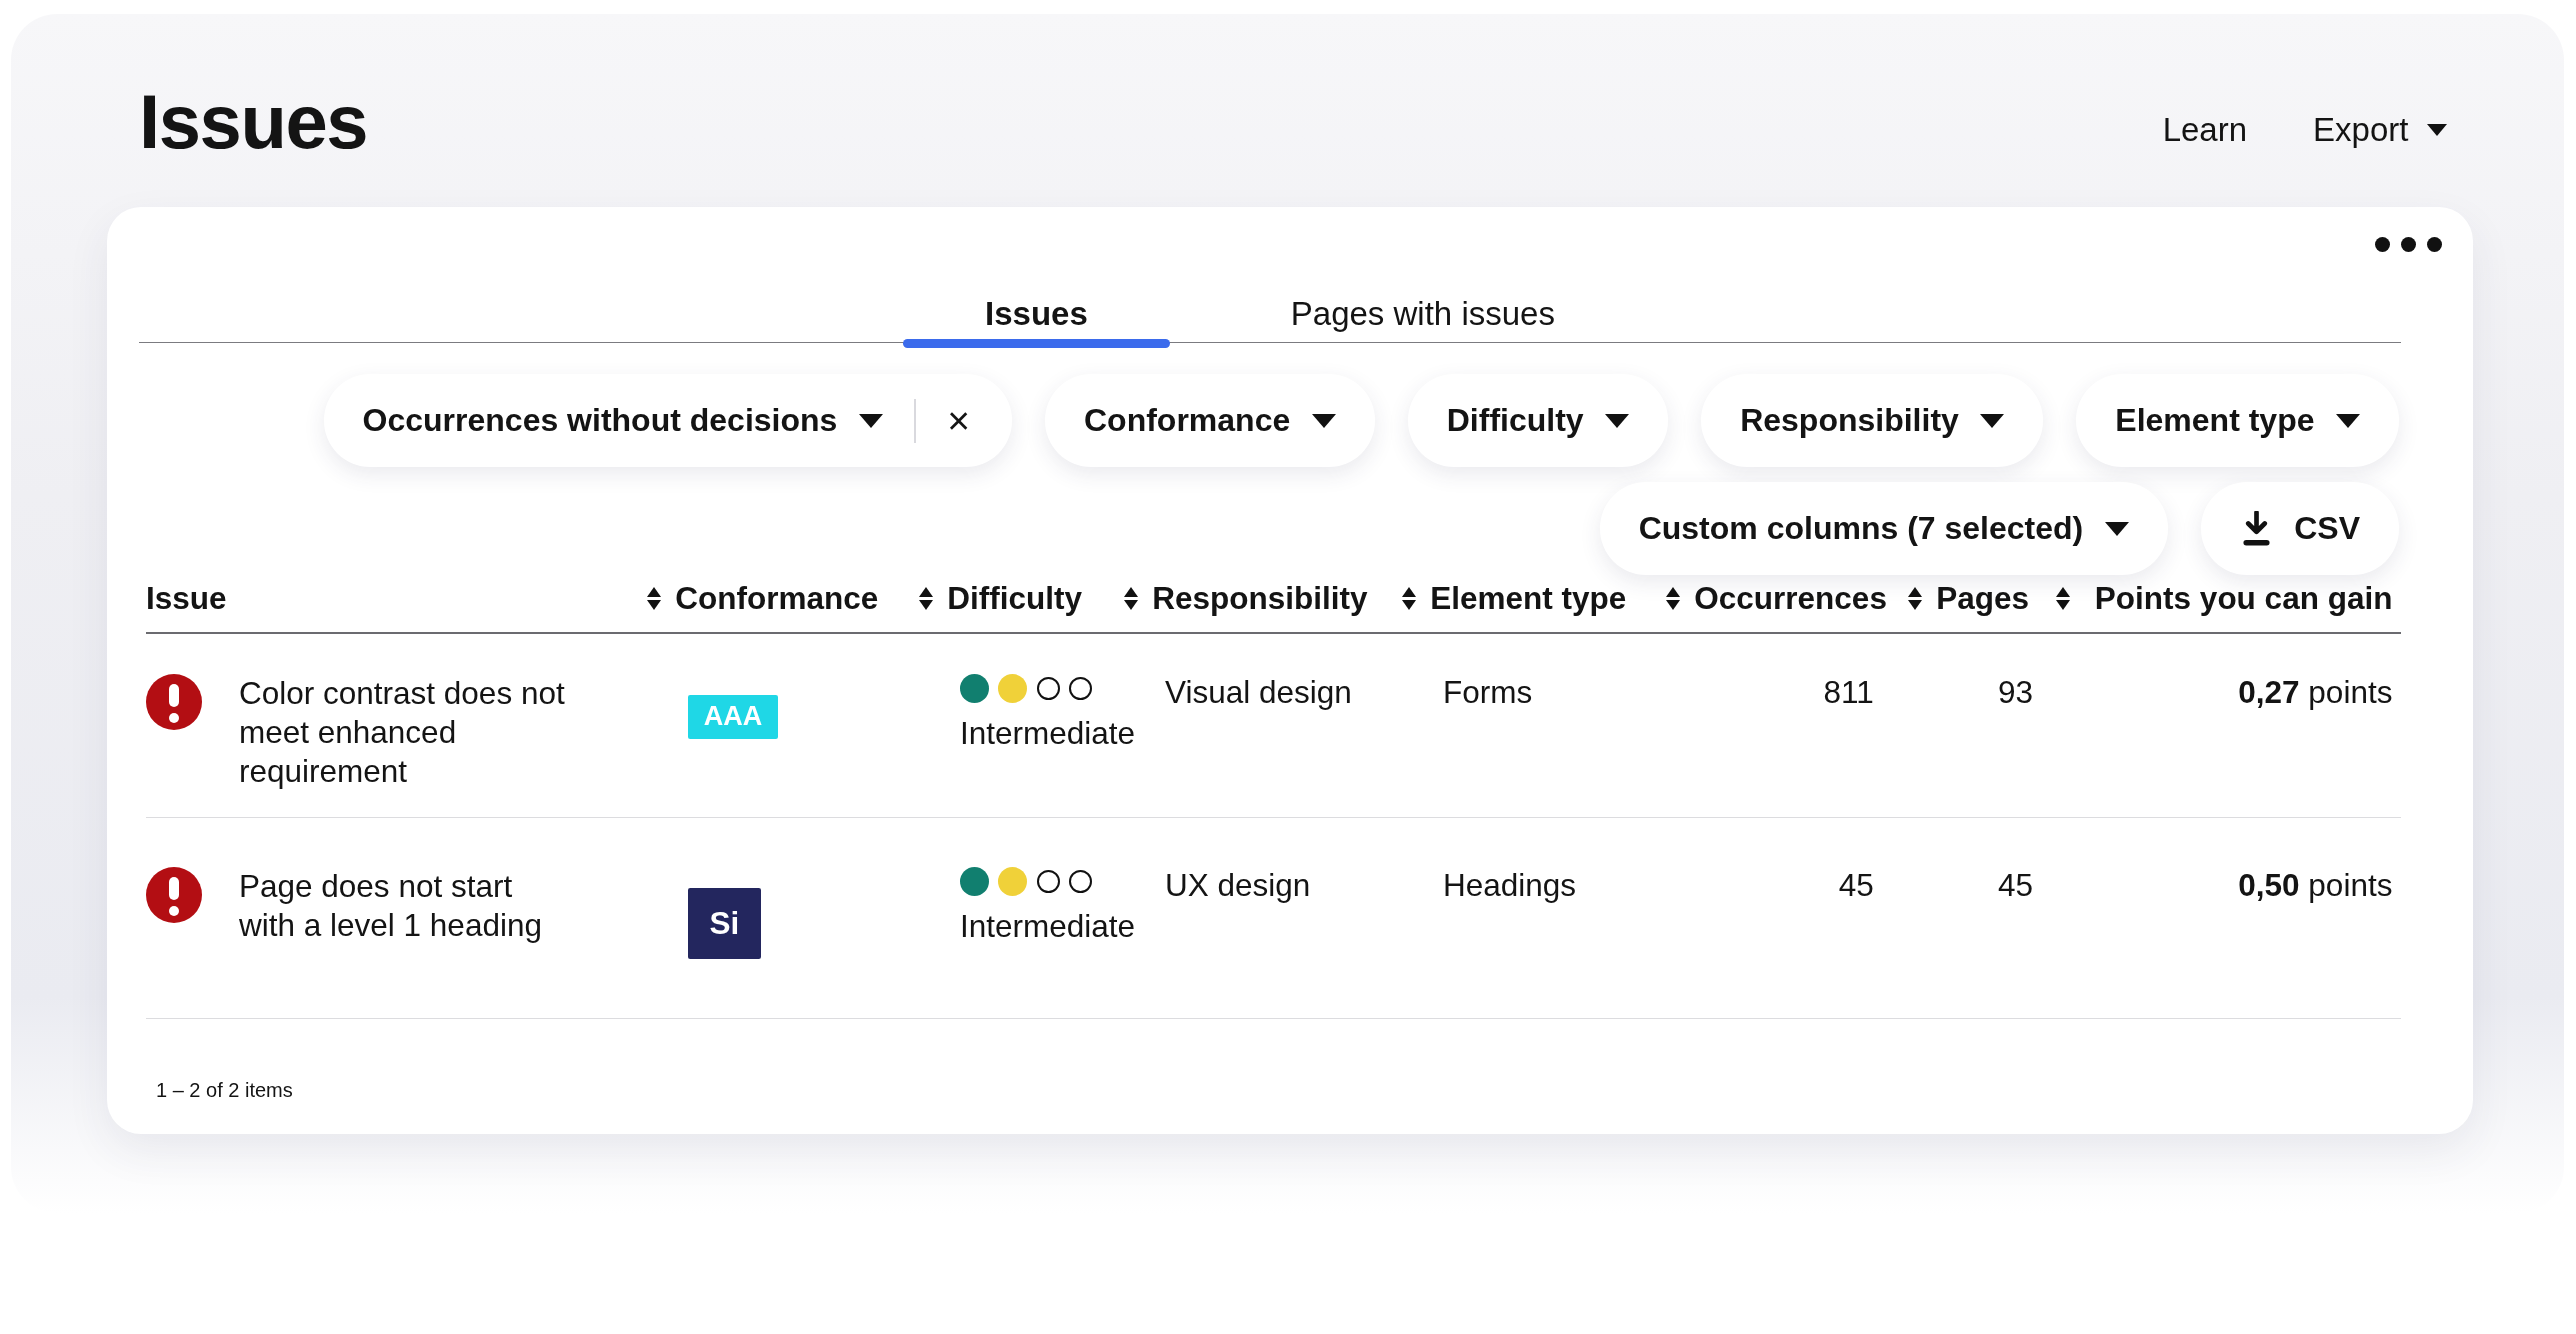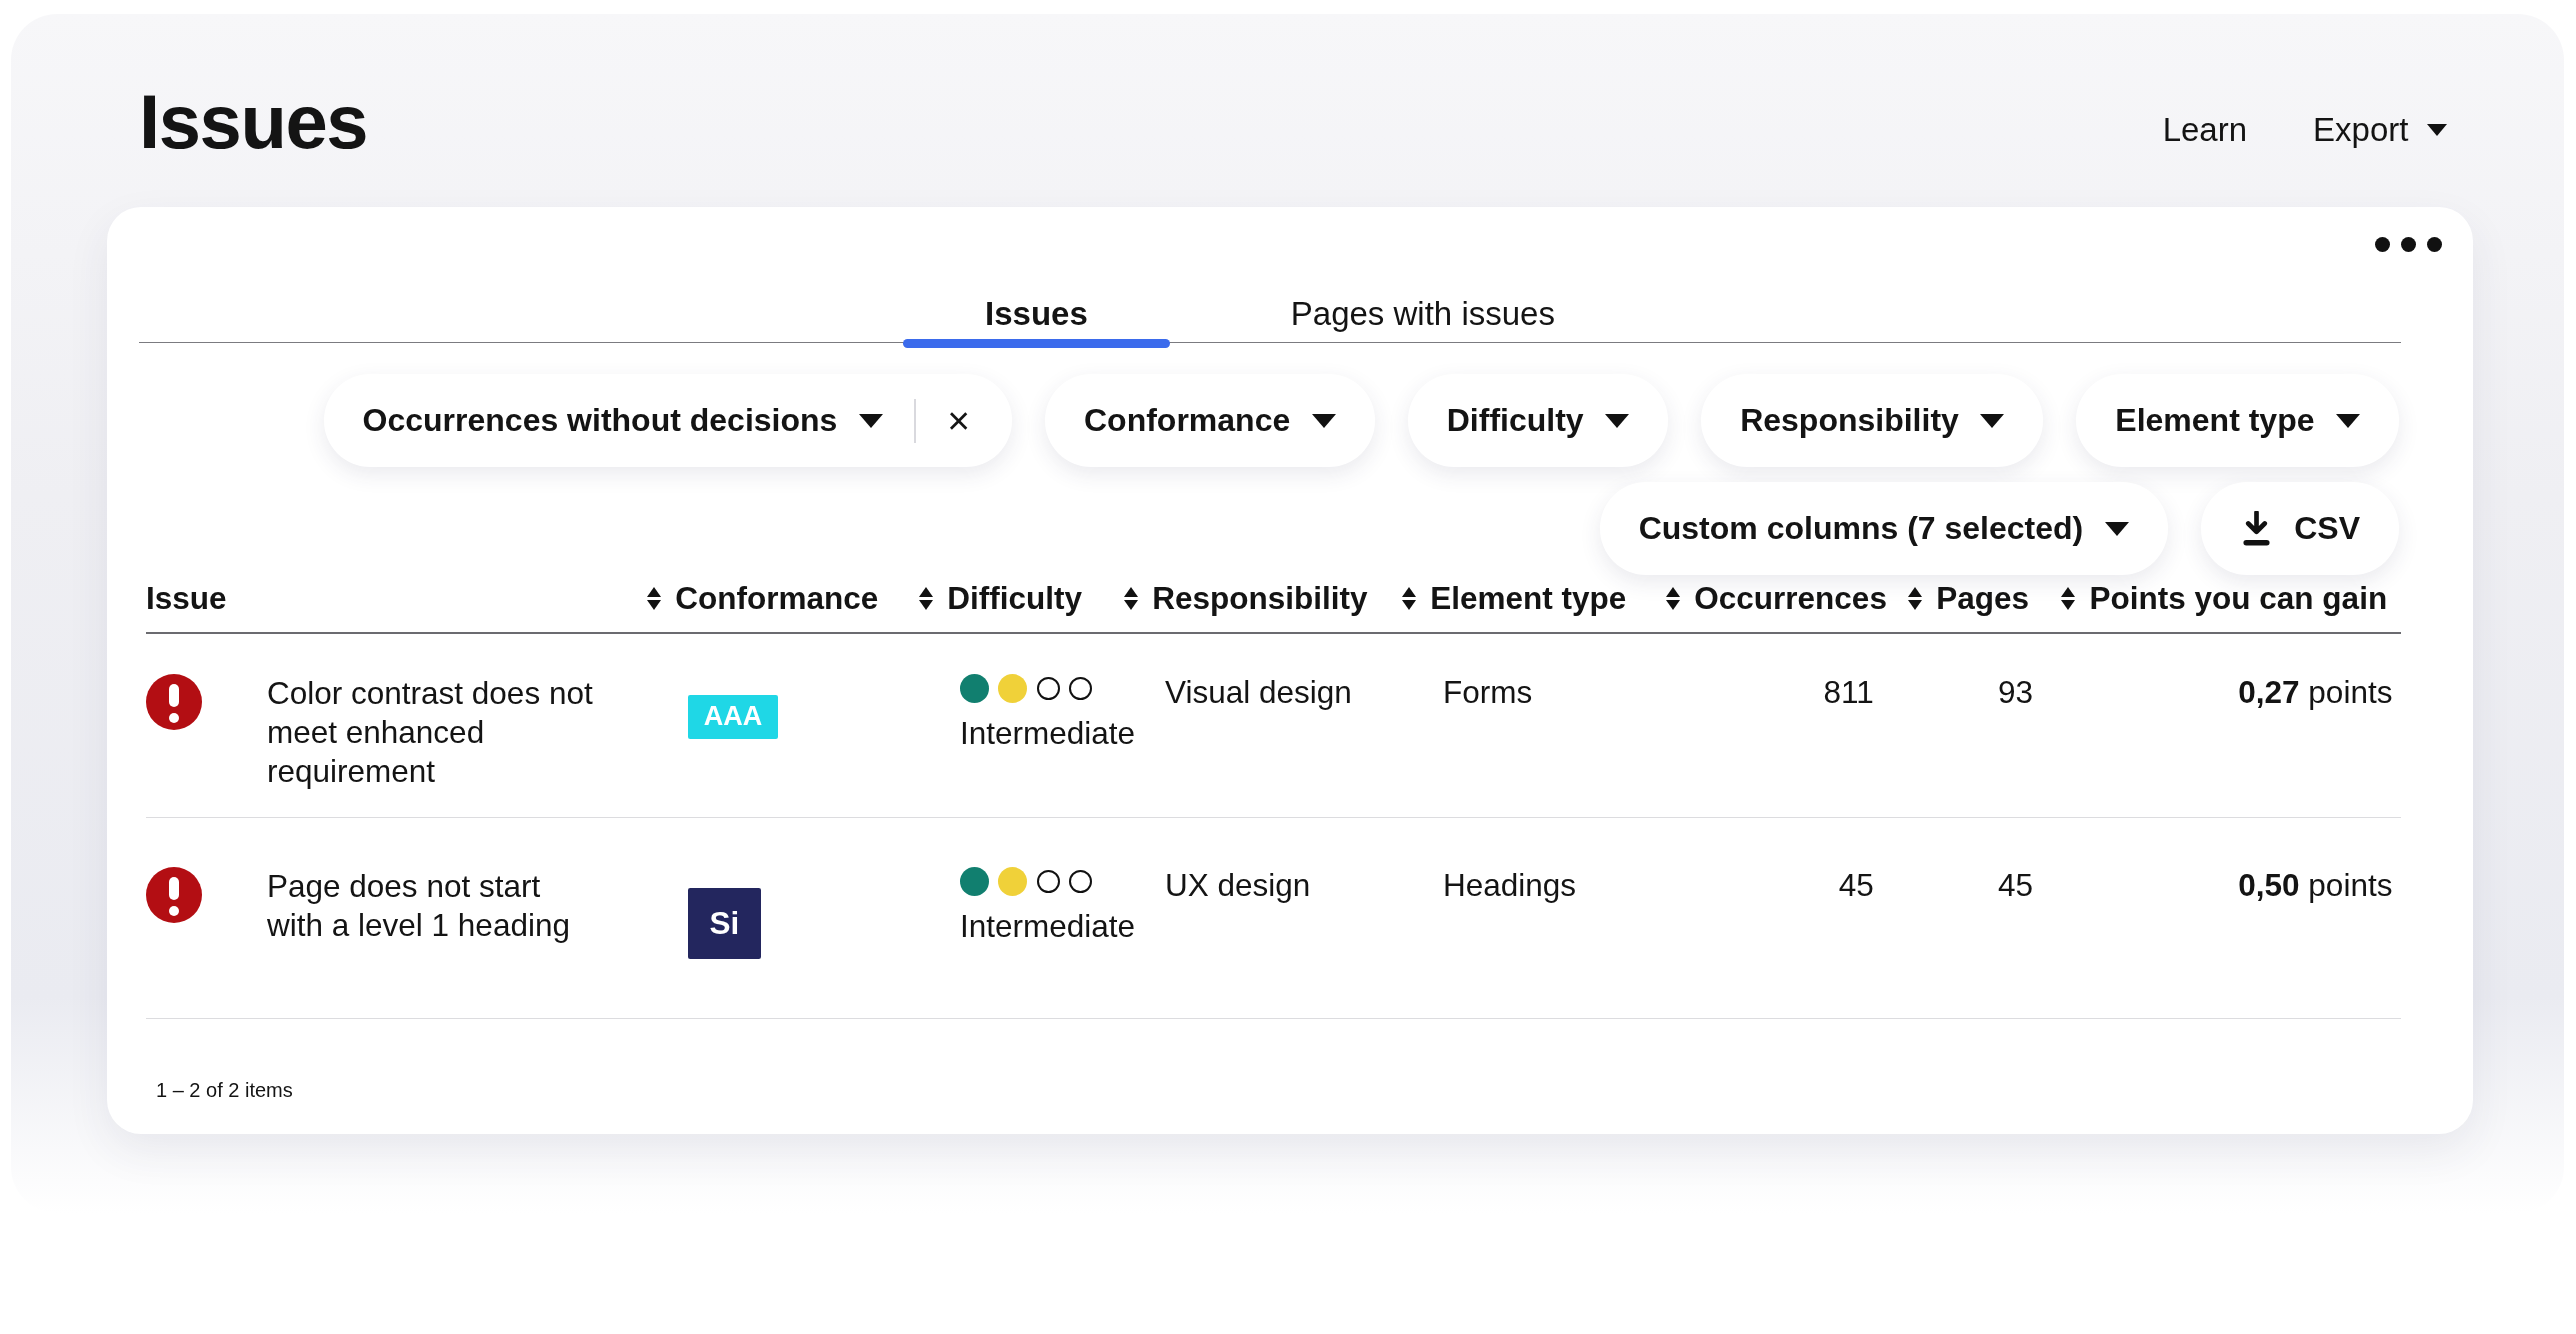--- a/index.html
+++ b/index.html
@@ -46,33 +46,33 @@
   .pill-divider { width:1.4px; height:44px; background:#d9d9de; margin:0 7.2px 0 10px; }
   .pill-clear { font-size:39px; font-weight:400; line-height:1; padding:0 2.9px; cursor:pointer; }
   .csv-icon { width:33px; height:36px; }
 
   
   .table { position:absolute; top:358px; left:39px; right:72px; }
   .thead { display:grid; grid-template-columns:501px 272px 205px 278px 264px 222px 168px 1fr;
     align-items:center; height:69px; border-bottom:2.1px solid #6b6b70; font-weight:700; font-size:31.5px; }
   .th { display:flex; align-items:center; gap:14.3px; cursor:pointer; white-space:nowrap; }
   .th.pad { padding-left:20px; }
-  .th.right { justify-content:center; padding-right:8.6px; }
+  .th.right { justify-content:space-between; padding-right:8.6px; }
   .sort { display:flex; flex-direction:column; gap:3.6px; }
   .sort .up { width:0; height:0; border-left:7.9px solid transparent; border-right:7.9px solid transparent;
     border-bottom:10px solid #111; }
   .sort .dn { width:0; height:0; border-left:7.9px solid transparent; border-right:7.9px solid transparent;
     border-top:10px solid #111; }
 
   .trow { display:grid; grid-template-columns:501px 272px 205px 278px 264px 222px 168px 1fr;
     border-bottom:1.4px solid #dcdcdf; font-size:31.5px; cursor:pointer; }
   .trow.r1 { padding:40px 0 26px; }
   .trow.r2 { padding:49px 0 59px; }
 
-  .c-issue { display:flex; gap:65px; padding-right:29px; }
+  .c-issue { display:flex; gap:37px; padding-right:29px; }
   .erricon { width:56px; height:56px; min-width:56px; border-radius:50%; background:#b30e13;
     position:relative; }
   .erricon .bar { position:absolute; left:23px; top:10px; width:10px; height:23px; border-radius:5.7px; background:#fff; }
   .erricon .pt  { position:absolute; left:23px; top:39px; width:10px; height:10px; border-radius:50%; background:#fff; }
   .issue-text { white-space:pre-line; line-height:39px; max-width:372px; }
 
   .c-pad { padding-left:41px; }
   .badge { display:inline-block; color:#fff; font-weight:700; border-radius:2.1px;margin-top:21px; }
   .badge.aaa { background:#1fd7e6; font-size:27px; padding:6.4px 15.7px; }
   .badge.si  { background:#23265e; font-size:31.5px; padding:17px 21.5px; }

